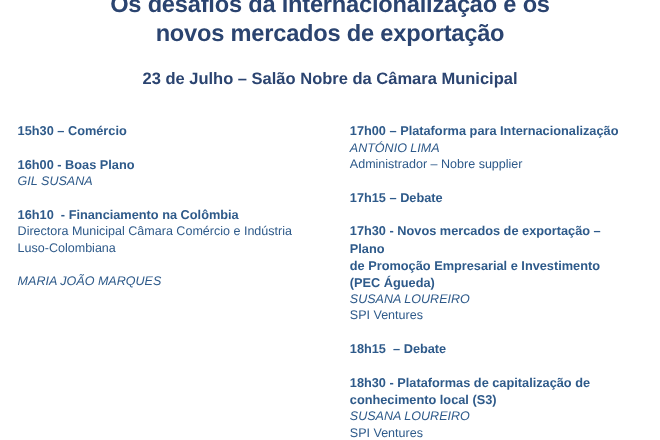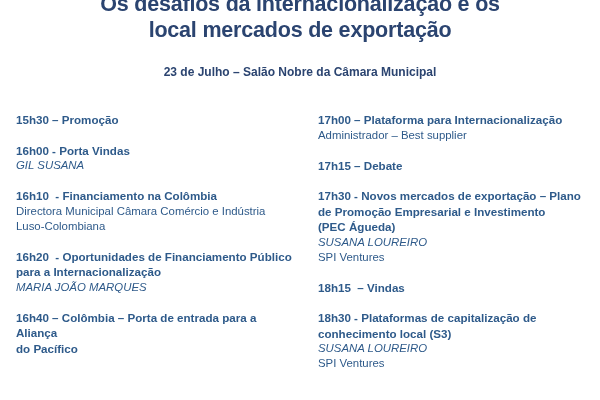--- a/index.html
+++ b/index.html
@@ -32,21 +32,21 @@
     
     margin-top: -9px;
   }
   .title .line {
     display: block;
     white-space: nowrap;
   }
   .subtitle {
     color: #2b4470;
     font-weight: bold;
-    font-size: 12px;
+    font-size: 15px;
     line-height: 18px;
     margin: 0;
     padding-top: 20px;
     white-space: nowrap;
   }
 
   
   .program {
     position: absolute;
     top: 112px;
@@ -60,21 +60,21 @@
     box-sizing: border-box;
   }
   .column-left {
     width: 300px;
     padding-left: 16px;
     padding-right: 6px;
   }
   .column-right {
     width: 300px;
     padding-left: 18px;
-    padding-right: 6px;
+    padding-right: 22px;
   }
 
   .entry {
     margin-bottom: 15px;
   }
   .entry:last-child {
     margin-bottom: 0;
   }
   .entry-title {
     color: #2e5a8a;
@@ -98,66 +98,61 @@
     margin: 0;
     white-space: pre-wrap;
   }
 </style>
 </head>
 <body>
 
 <div class="header">
   <h1 class="title">
     <span class="line">Os desafios da internacionalização e os</span>
-    <span class="line">local mercados de exportação</span>
+    <span class="line">novos mercados de exportação</span>
   </h1>
   <p class="subtitle">23 de Julho – Salão Nobre da Câmara Municipal</p>
 </div>
 
 <div class="program">
   <div class="column column-left">
       <div class="entry">
-        <p class="entry-title">15h30 – Promoção</p>
+        <p class="entry-title">15h30 – Comércio</p>
       </div>
       <div class="entry">
-        <p class="entry-title">16h00 - Porta Vindas</p>
+        <p class="entry-title">16h00 - Boas Plano</p>
         <p class="entry-speaker">GIL SUSANA</p>
       </div>
       <div class="entry">
         <p class="entry-title">16h10  - Financiamento na Colômbia</p>
         <p class="entry-role">Directora Municipal Câmara Comércio e Indústria
 Luso-Colombiana</p>
       </div>
       <div class="entry">
-        <p class="entry-title">16h20  - Oportunidades de Financiamento Público
-para a Internacionalização</p>
         <p class="entry-speaker">MARIA JOÃO MARQUES</p>
-      </div>
-      <div class="entry">
-        <p class="entry-title">16h40 – Colômbia – Porta de entrada para a Aliança
-do Pacífico</p>
       </div>
     </div>
   <div class="column column-right">
       <div class="entry">
         <p class="entry-title">17h00 – Plataforma para Internacionalização</p>
-        <p class="entry-role">Administrador – Best supplier</p>
+        <p class="entry-speaker">ANTÓNIO LIMA</p>
+        <p class="entry-role">Administrador – Nobre supplier</p>
       </div>
       <div class="entry">
         <p class="entry-title">17h15 – Debate</p>
       </div>
       <div class="entry">
         <p class="entry-title">17h30 - Novos mercados de exportação – Plano
 de Promoção Empresarial e Investimento
 (PEC Águeda)</p>
         <p class="entry-speaker">SUSANA LOUREIRO</p>
         <p class="entry-role">SPI Ventures</p>
       </div>
       <div class="entry">
-        <p class="entry-title">18h15  – Vindas</p>
+        <p class="entry-title">18h15  – Debate</p>
       </div>
       <div class="entry">
         <p class="entry-title">18h30 - Plataformas de capitalização de
 conhecimento local (S3)</p>
         <p class="entry-speaker">SUSANA LOUREIRO</p>
         <p class="entry-role">SPI Ventures</p>
       </div>
     </div>
 </div>
 

